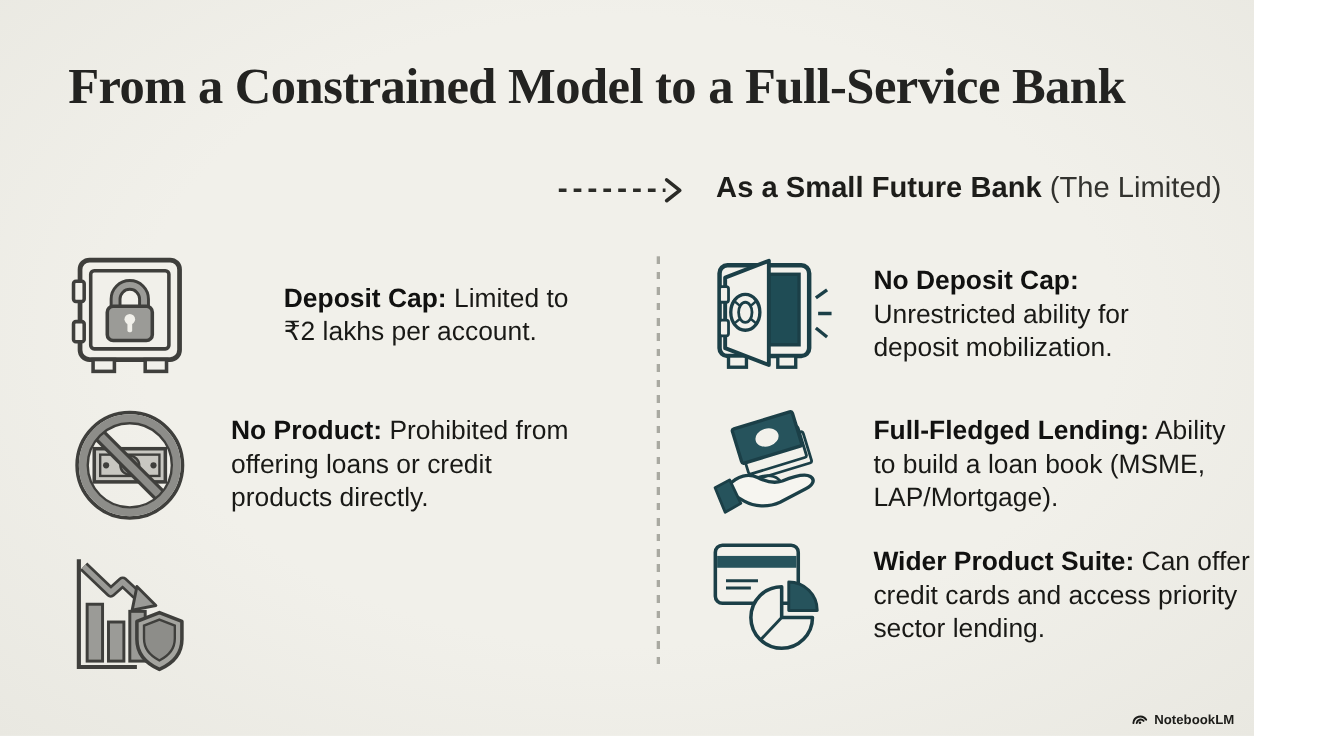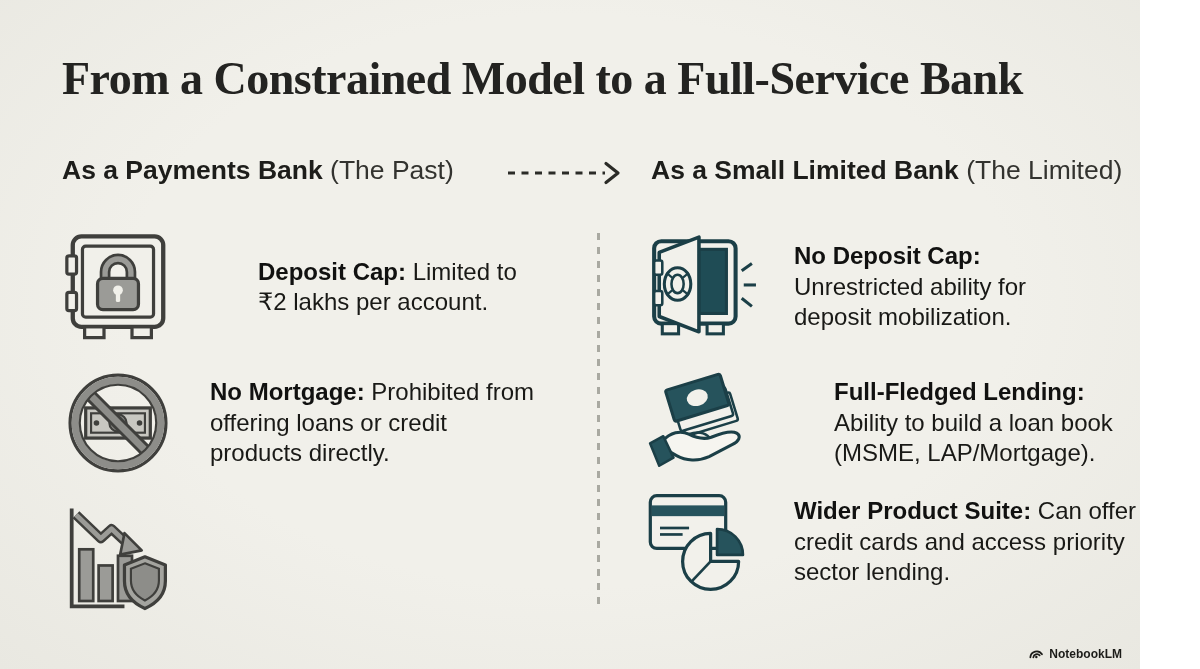--- a/index.html
+++ b/index.html
@@ -25,46 +25,42 @@
   }
   .row{position:absolute;display:flex;align-items:center;height:122px;}
   .row .icon{width:112px;height:112px;flex:0 0 112px;margin-right:36px;display:flex;align-items:center;justify-content:center;}
   .row .icon svg{width:100%;height:100%;}
   .row p{margin:0;font-size:24px;line-height:30.5px;color:#19191六;color:#191916;}
   .row p .lbl{font-weight:700;color:#111110;}
   .r-l1{left:62px;top:226px;}  .r-l1 p{max-width:285px;margin-left:48px;}
   .r-l2{left:62px;top:362px;}  .r-l2 p{max-width:330px;}
   .r-l3{left:62px;top:498px;}  .r-l3 p{max-width:310px;}
   .r-r1{left:646px;top:226px;} .r-r1 p{max-width:285px;}
-  .r-r2{left:646px;top:362px;} .r-r2 p{max-width:330px;margin-left:40px;}
+  .r-r2{left:646px;top:362px;} .r-r2 p{max-width:330px;}
   .r-r3{left:646px;top:481px;} .r-r3 p{max-width:352px;}
   .footer{
     position:absolute;right:18px;bottom:7px;display:flex;align-items:center;gap:5px;
     font-size:12px;font-weight:700;color:#1c1c19;
   }
 </style>
 </head>
 <body>
 
 <div class="canvas">
 
   <h1 class="title">From a Constrained Model to a Full-Service Bank</h1>
 
-  <div class="col-header hdr-left">
-    <span class="b">As a Payments Bank</span>
-    <span class="n">(The Past)</span>
-  </div>
 
   <svg class="hdr-arrow" width="122" height="26" viewBox="0 0 122 26">
     <line x1="3" y1="13" x2="100" y2="13" stroke="#2b2b27" stroke-width="3.2" stroke-dasharray="7 6.5"></line>
     <path d="M101,3.5 L113,13 L101,22.5" fill="none" stroke="#2b2b27" stroke-width="3.2" stroke-linecap="round" stroke-linejoin="round"></path>
   </svg>
 
   <div class="col-header hdr-right">
-    <span class="b">As a Small Limited Bank</span>
+    <span class="b">As a Small Future Bank</span>
     <span class="n">(The Limited)</span>
   </div>
 
   <div class="divider"></div>
 
   <div class="row r-l1">
     <span class="icon">
       <svg viewBox="0 0 104 104">
         <rect x="10" y="5" width="84" height="84" rx="8" fill="#f1f0ea" stroke="#3f3f3c" stroke-width="4"></rect>
         <rect x="19" y="14" width="66" height="66" rx="3" fill="none" stroke="#3f3f3c" stroke-width="3"></rect>
@@ -90,21 +86,21 @@
         <circle cx="52" cy="52" r="8" fill="#8d8d89" stroke="#3f3f3c" stroke-width="2"></circle>
         <circle cx="32" cy="52" r="2.6" fill="#3f3f3c"></circle>
         <circle cx="72" cy="52" r="2.6" fill="#3f3f3c"></circle>
         <line x1="23" y1="23" x2="81" y2="81" stroke="#3f3f3c" stroke-width="12"></line>
         <line x1="24" y1="24" x2="80" y2="80" stroke="#8d8d89" stroke-width="6.5"></line>
         <circle cx="52" cy="52" r="44.5" fill="none" stroke="#3f3f3c" stroke-width="3"></circle>
         <circle cx="52" cy="52" r="39.5" fill="none" stroke="#8d8d89" stroke-width="7"></circle>
         <circle cx="52" cy="52" r="35.5" fill="none" stroke="#3f3f3c" stroke-width="2"></circle>
       </svg>
     </span>
-    <p><span class="lbl">No Mortgage:</span> <span>Prohibited from offering loans or credit products directly.</span></p>
+    <p><span class="lbl">No Product:</span> <span>Prohibited from offering loans or credit products directly.</span></p>
   </div>
 
   <div class="row r-l3">
     <span class="icon">
       <svg viewBox="0 0 104 104">
         <path d="M9,5 V96 H58" fill="none" stroke="#3f3f3c" stroke-width="3.5"></path>
         <rect x="16" y="43" width="13" height="48" fill="#9b9b97" stroke="#3f3f3c" stroke-width="2.5"></rect>
         <rect x="34" y="58" width="13" height="33" fill="#9b9b97" stroke="#3f3f3c" stroke-width="2.5"></rect>
         <rect x="52" y="49" width="13" height="42" fill="#9b9b97" stroke="#3f3f3c" stroke-width="2.5"></rect>
         <path d="M13,11 L36,33 L46,24 L62,39" fill="none" stroke="#3f3f3c" stroke-width="9" stroke-linejoin="round"></path>

